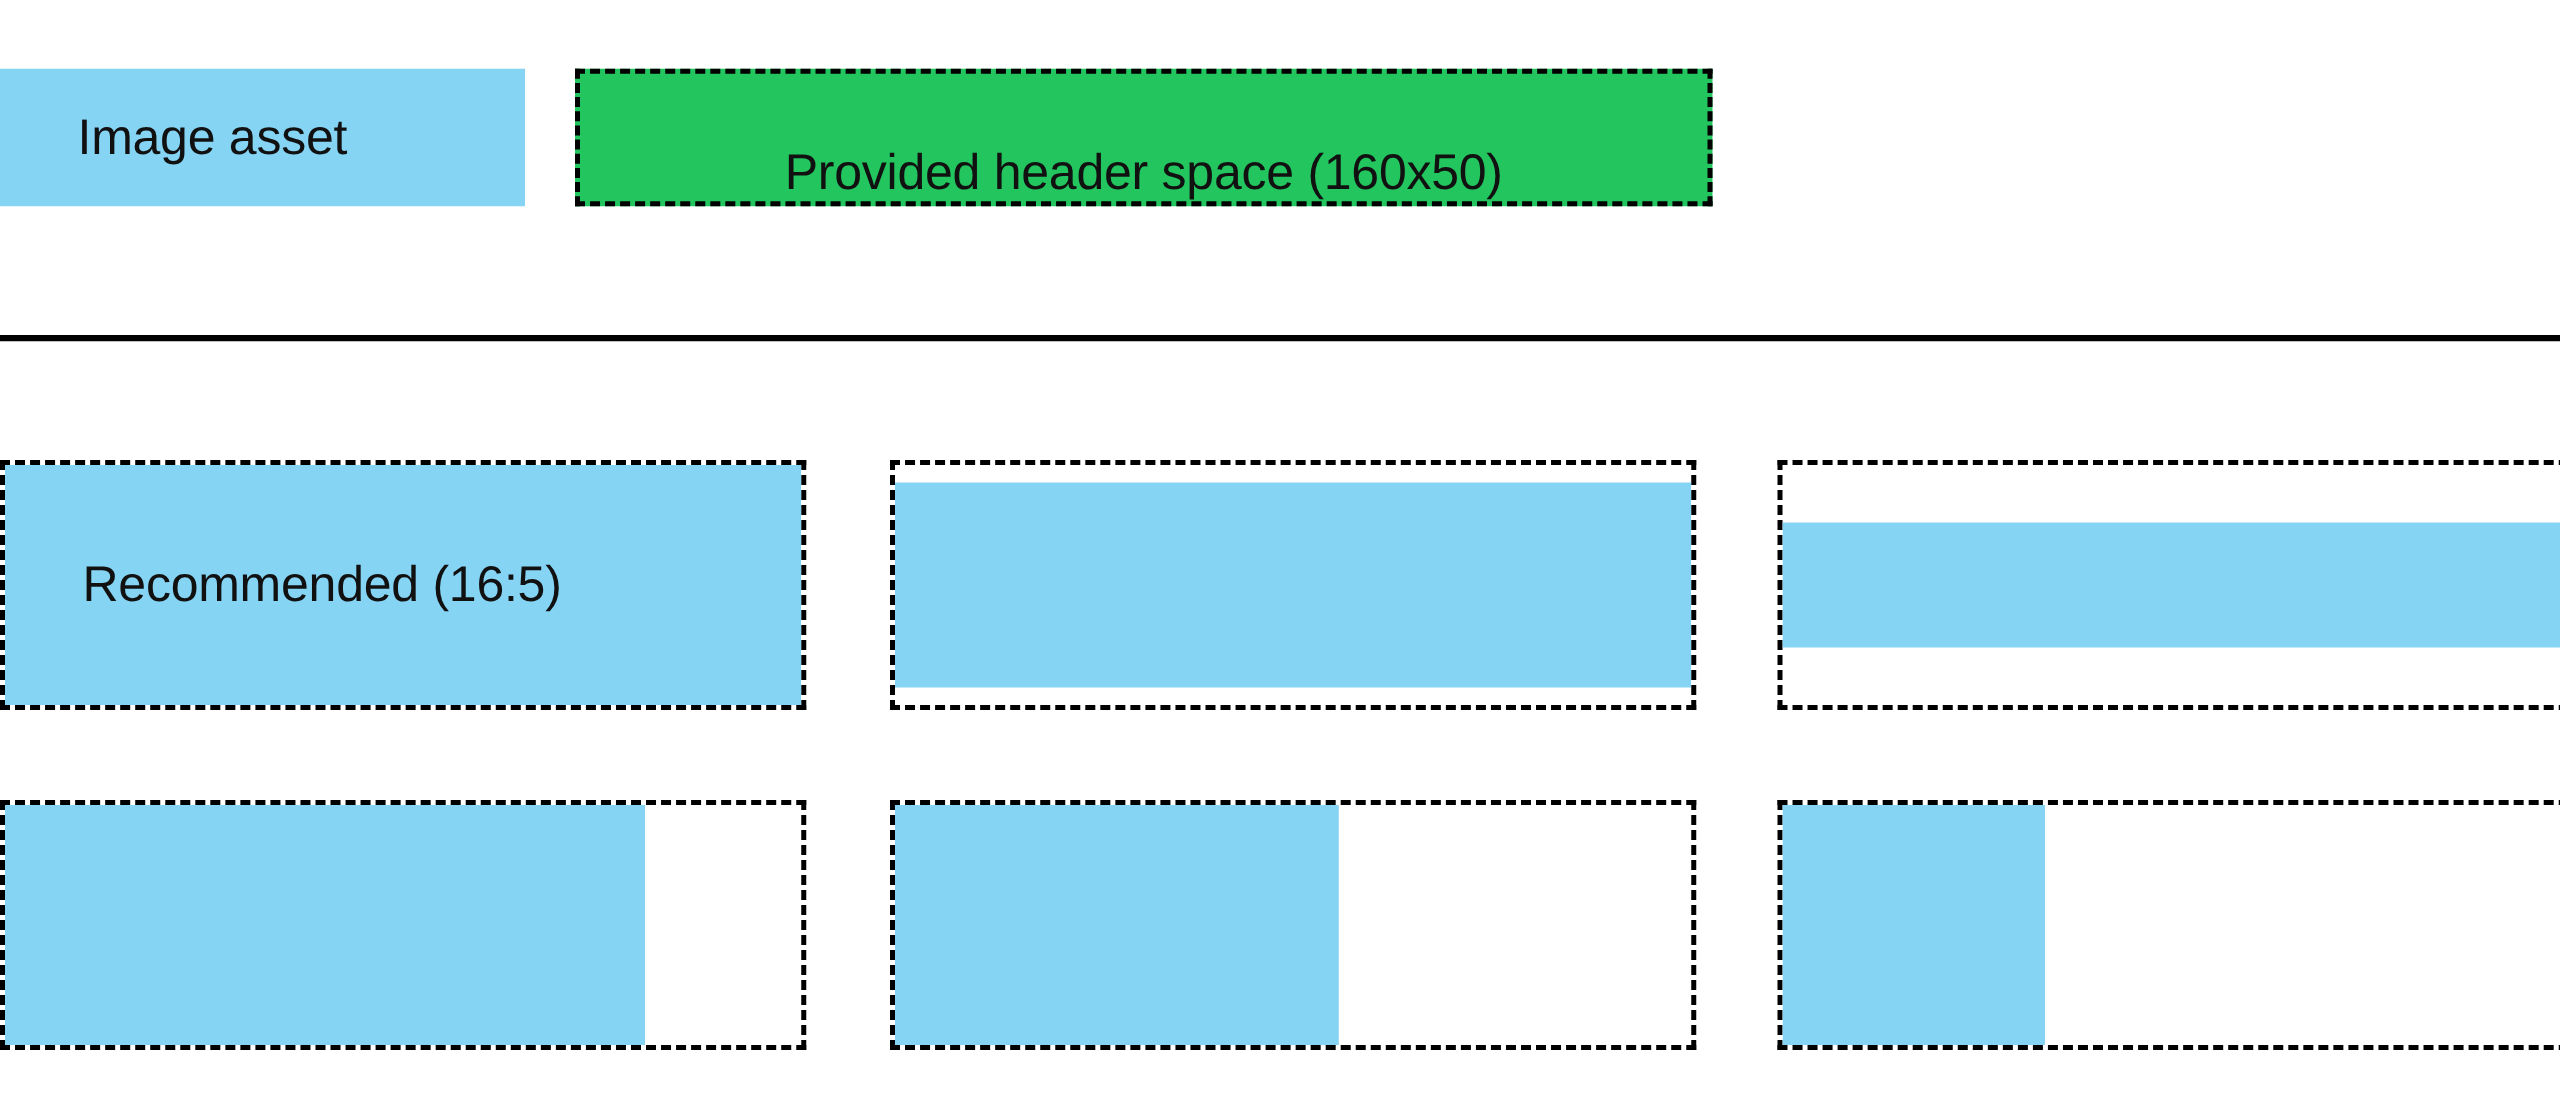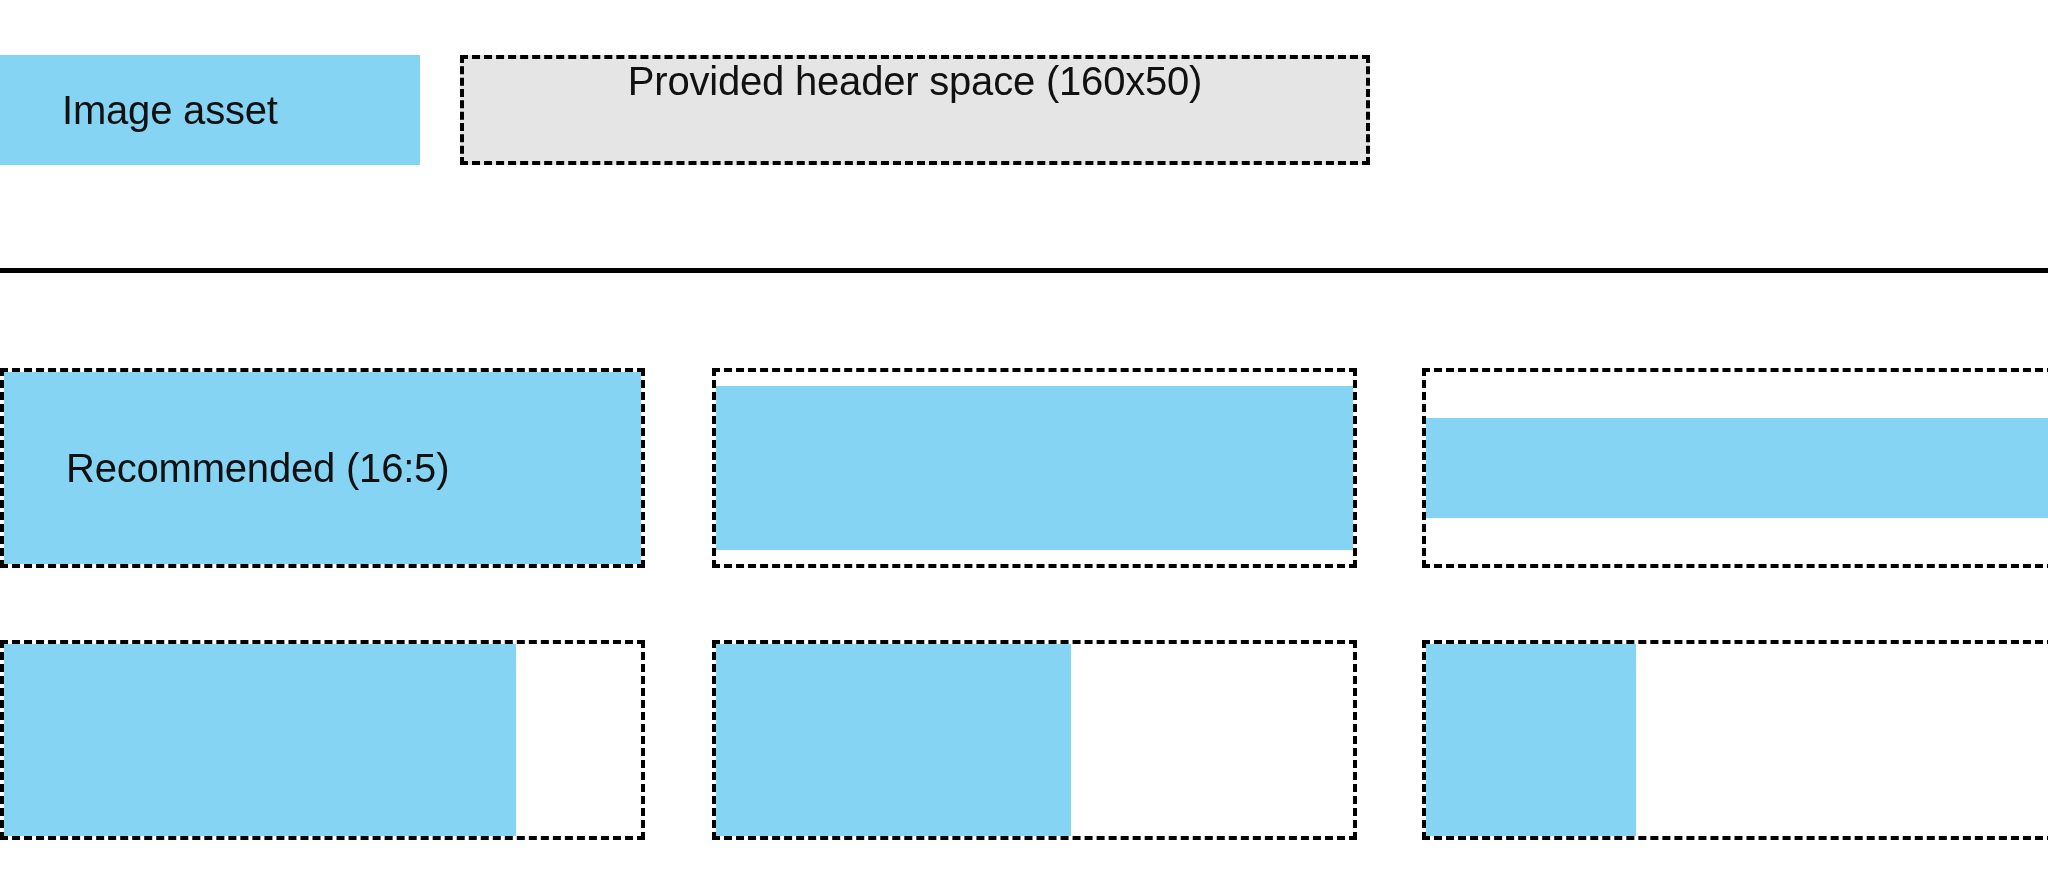--- a/index.html
+++ b/index.html
@@ -37,24 +37,24 @@
     letter-spacing: -0.2px;
     white-space: nowrap;
   }
 
   .legend-outline {
     position: absolute;
     left: 460px;
     top: 55px;
     width: 910px;
     height: 110px;
-    background: #e5e5e5;
+    background: #22c55e;
     border: 4px dashed #000000;
     display: flex;
-    align-items: flex-start;
+    align-items: flex-end;
     justify-content: center;
   }
   .legend-outline-label {
     font-size: 40px;
     color: #111111;
     letter-spacing: -0.2px;
     white-space: nowrap;
   }
 
   

